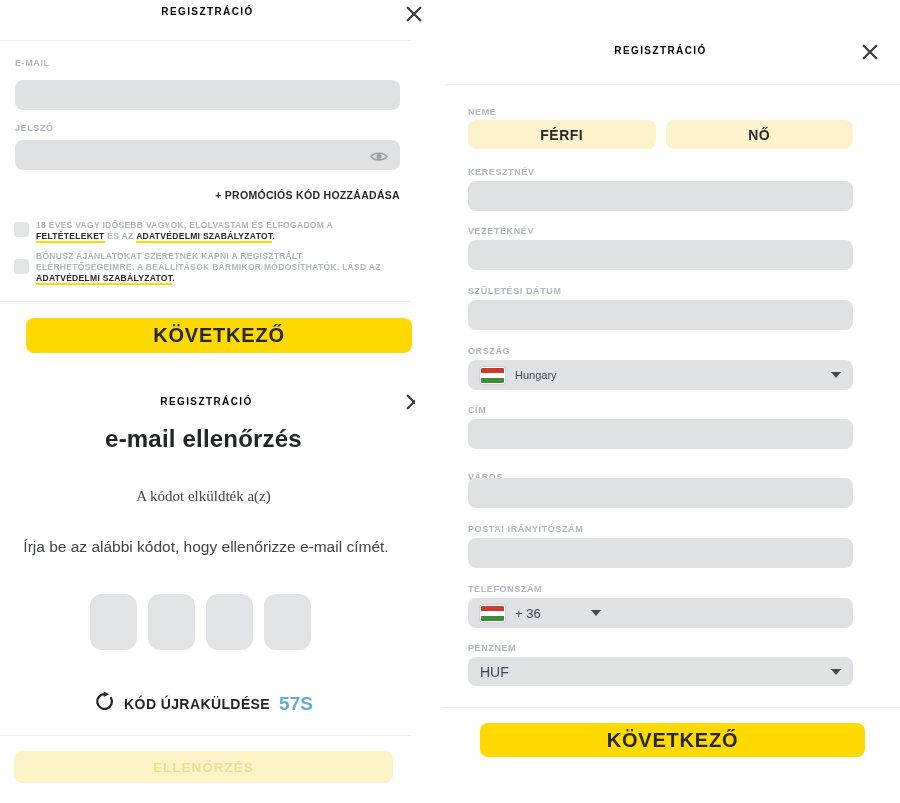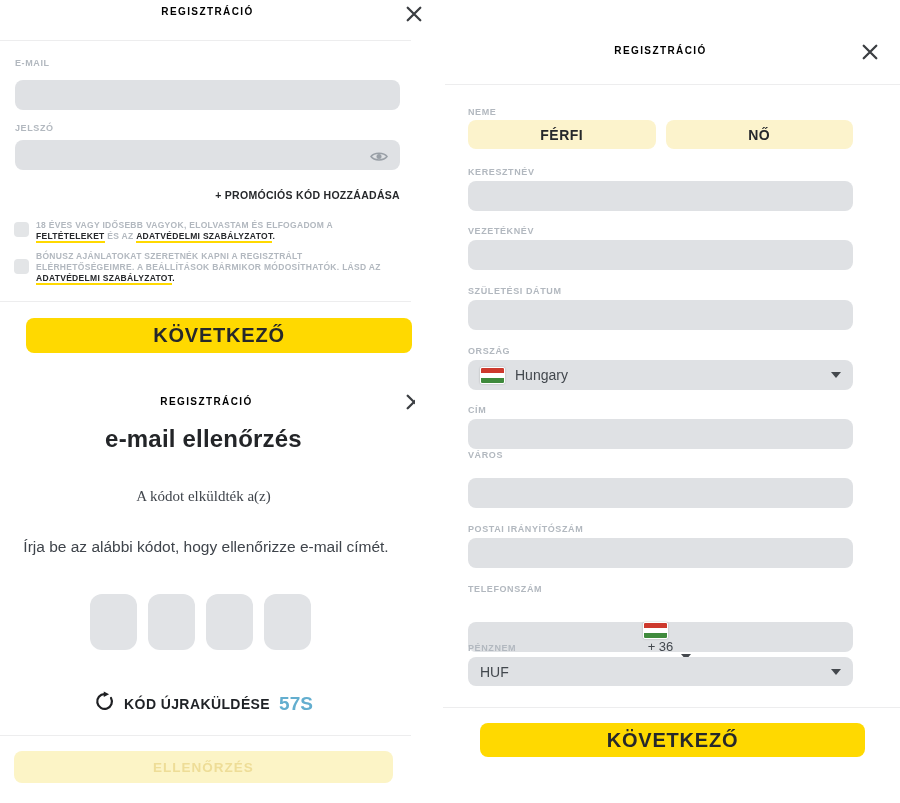--- a/index.html
+++ b/index.html
@@ -183,35 +183,35 @@
 
   <div class="flabel p3l" style="top:196px;">VEZETÉKNÉV</div>
   <input class="ginput p3f" style="top: 210px;">
 
   <div class="flabel p3l" style="top:256px;">SZÜLETÉSI DÁTUM</div>
   <input class="ginput p3f" style="top: 270px;">
 
   <div class="flabel p3l" style="top:316px;">ORSZÁG</div>
   <div class="selectbox p3f" style="top:330px;">
     <span class="flag"></span>
-    <span class="val" style="font-size:14px;">Hungary</span>
+    <span class="val" style="font-size:11px;">Hungary</span>
     <span class="caret caret-right"></span>
   </div>
 
   <div class="flabel p3l" style="top:375px;">CÍM</div>
   <input class="ginput p3f" style="top: 389px;">
 
-  <div class="flabel p3l" style="top:420px;">VÁROS</div>
+  <div class="flabel p3l" style="top:442px;">VÁROS</div>
   <input class="ginput p3f" style="top: 448px;">
 
   <div class="flabel p3l" style="top:494px;">POSTAI IRÁNYÍTÓSZÁM</div>
   <input class="ginput p3f" style="top: 508px;">
 
   <div class="flabel p3l" style="top:554px;">TELEFONSZÁM</div>
-  <div class="selectbox p3f" style="top:592px;flex-direction:column;">
+  <div class="selectbox p3f" style="top:568px;">
     <span class="flag"></span>
     <span class="val" style="font-size:13px;">+ 36</span>
     <span class="caret" style="margin-left:50px;"></span>
   </div>
 
   <div class="flabel p3l" style="top:613px;">PÉNZNEM</div>
   <div class="selectbox p3f" style="top:627px; height:29px;">
     <span class="val">HUF</span>
     <span class="caret caret-right"></span>
   </div>

